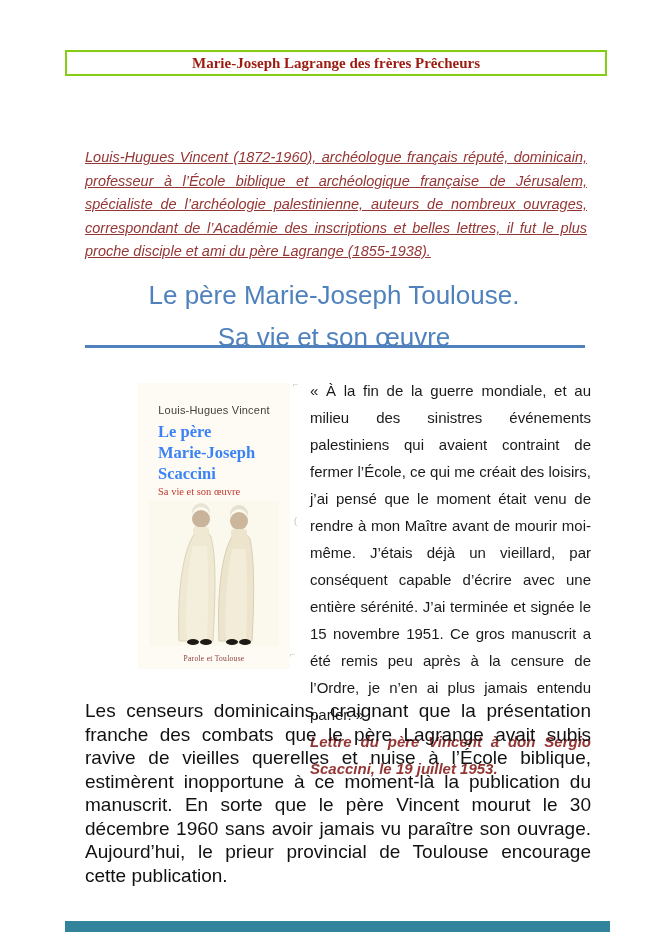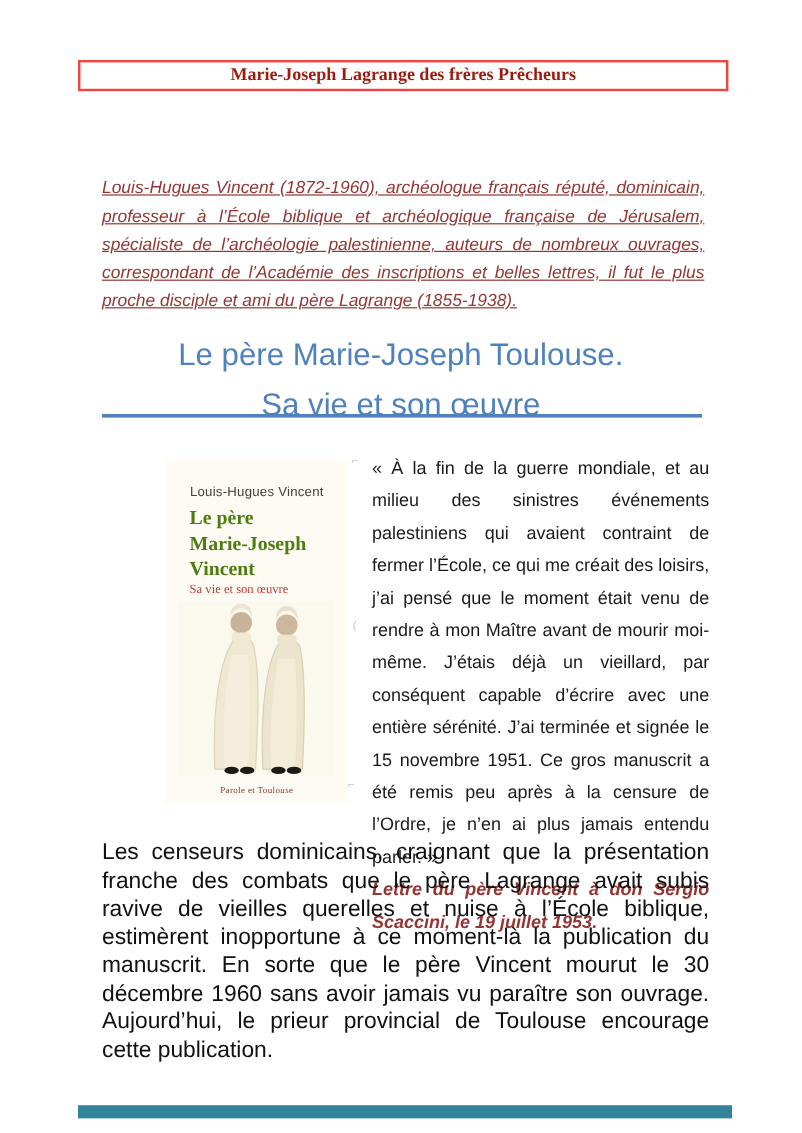--- a/index.html
+++ b/index.html
@@ -7,21 +7,21 @@
     position:relative;
     width:668px;height:944px;
     background:#ffffff;
     font-family:"Liberation Sans",sans-serif;
     color:#1a1a1a;
     overflow:hidden;
   }
   
   .banner{
     position:absolute;left:65px;top:50px;width:538px;height:22px;
-    border:2px solid #ef4444;
+    border:2px solid #84cc16;
     box-shadow:inset 0 0 0 1px #fdfaf4;
     display:flex;align-items:center;justify-content:center;
   }
   .banner-text{
     font-family:"Liberation Serif",serif;
     font-weight:bold;font-size:15px;color:#9b1b10;
   }
   
   .heading{
     position:absolute;left:85px;top:105px;width:500px;
@@ -50,21 +50,21 @@
   }
   .cover-author{
     position:absolute;left:0;top:21px;width:100%;
     text-align:center;
     font-family:Liberation Sans, sans-serif;
     font-size:11px;color:#44403a;letter-spacing:.2px;
   }
   .cover-title{
     position:absolute;left:20px;top:38px;
     font-family:"Liberation Serif",serif;
-    font-weight:bold;font-size:16.5px;line-height:21px;color:#4d7c0f;
+    font-weight:bold;font-size:16.5px;line-height:21px;color:#3b82f6;
   }
   .cover-subtitle{
     position:absolute;left:20px;top:103px;
     font-family:"Liberation Serif",serif;
     font-size:10.5px;color:#c23a30;
   }
   .cover-photo{position:absolute;left:11px;top:118px;}
   .cover-publisher{
     position:absolute;left:0;bottom:6px;width:100%;text-align:center;
     font-family:"Liberation Serif",serif;
@@ -121,21 +121,21 @@
     <div>Sa vie et son œuvre</div>
   </div>
 
   <div class="divider"></div>
 
   <div class="cover">
     <div class="cover-author">Louis-Hugues Vincent</div>
     <div class="cover-title">
       <div>Le père</div>
       <div>Marie-Joseph</div>
-      <div>Vincent</div>
+      <div>Scaccini</div>
     </div>
     <div class="cover-subtitle">Sa vie et son œuvre</div>
     <svg class="cover-photo" width="130" height="145" viewBox="0 0 130 145">
       <rect x="0" y="0" width="130" height="145" fill="#fbf8ee"></rect>
 
       <g>
         <path d="M30 140 C28 95 33 50 46 32 C56 28 60 32 62 36 C68 60 66 100 64 140 Z" fill="#efe8d2" stroke="#ddd3b8" stroke-width="1"></path>
         <path d="M38 140 C36 110 38 70 44 45 L58 45 C60 80 59 115 58 140 Z" fill="#f4efdd"></path>
         <circle cx="52" cy="18" r="9" fill="#c9b49b"></circle>
         <path d="M43 15 A9 9 0 0 1 61 15 L61 11 A9 9 0 0 0 43 11 Z" fill="#e9e4d6"></path>

